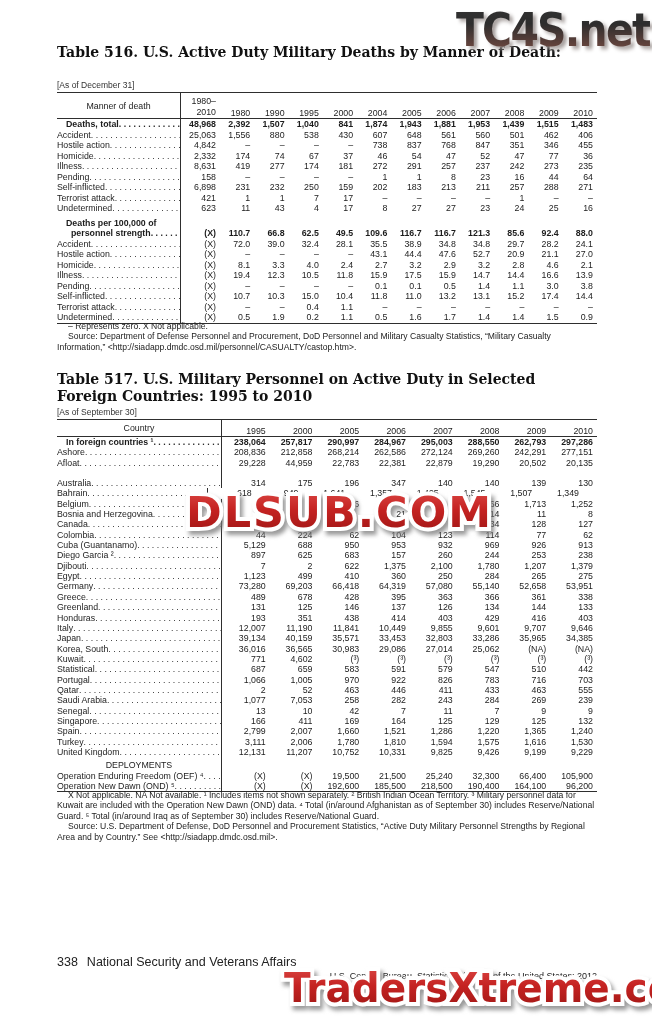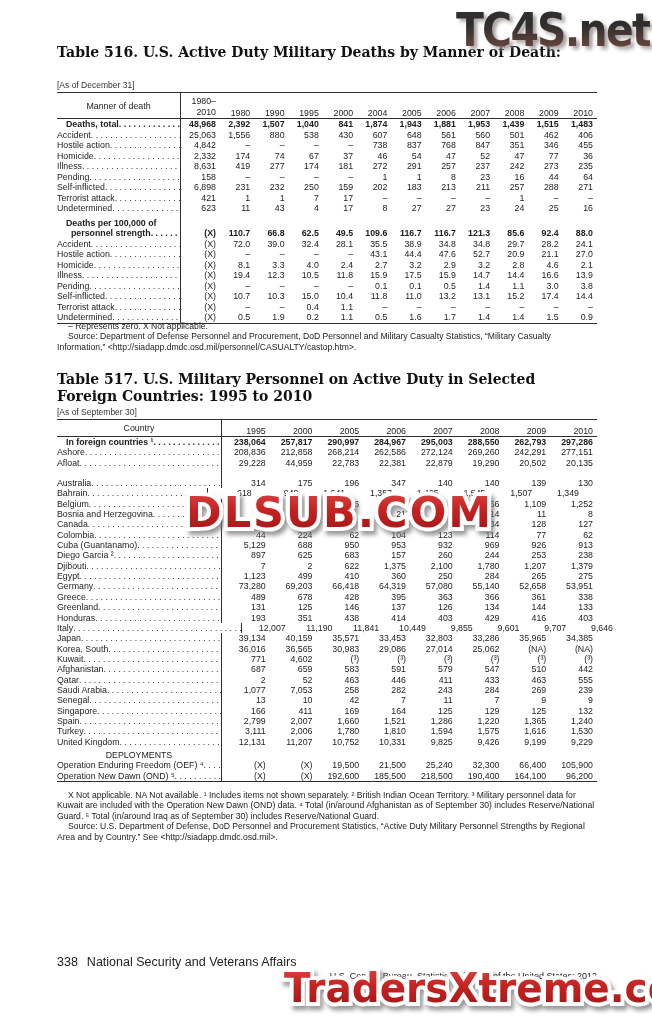--- a/index.html
+++ b/index.html
@@ -534,21 +534,21 @@
           <div class="lblcell" style="width: 165px;">
             <span class="lbl" style="padding-left: 0px;">Belgium</span>
             <span class="dots"></span>
           </div>
           <div class="val" style="width: 46.75px;"></div>
           <div class="val" style="width: 46.75px;"></div>
           <div class="val" style="width: 46.75px;">1,366</div>
           <div class="val" style="width: 46.75px;"></div>
           <div class="val" style="width: 46.75px;"></div>
           <div class="val" style="width: 46.75px;">1,266</div>
-          <div class="val" style="width: 46.75px;">1,109</div>
+          <div class="val" style="width: 46.75px;">1,713</div>
           <div class="val" style="width: 46.75px;">1,252</div>
         </div>
         <div class="trow" style="height: 10.35px; line-height: 10.35px;">
           <div class="lblcell" style="width: 165px;">
             <span class="lbl" style="padding-left: 0px;">Bosnia and Herzegovina</span>
             <span class="dots"></span>
           </div>
           <div class="val" style="width: 46.75px;"></div>
           <div class="val" style="width: 46.75px;"></div>
           <div class="val" style="width: 46.75px;"></div>
@@ -692,21 +692,21 @@
           <div class="val" style="width: 46.75px;">193</div>
           <div class="val" style="width: 46.75px;">351</div>
           <div class="val" style="width: 46.75px;">438</div>
           <div class="val" style="width: 46.75px;">414</div>
           <div class="val" style="width: 46.75px;">403</div>
           <div class="val" style="width: 46.75px;">429</div>
           <div class="val" style="width: 46.75px;">416</div>
           <div class="val" style="width: 46.75px;">403</div>
         </div>
         <div class="trow" style="height: 10.35px; line-height: 10.35px;">
-          <div class="lblcell" style="width: 185px;">
+          <div class="lblcell" style="width: 165px;">
             <span class="lbl" style="padding-left: 0px;">Italy</span>
             <span class="dots"></span>
           </div>
           <div class="val" style="width: 46.75px;">12,007</div>
           <div class="val" style="width: 46.75px;">11,190</div>
           <div class="val" style="width: 46.75px;">11,841</div>
           <div class="val" style="width: 46.75px;">10,449</div>
           <div class="val" style="width: 46.75px;">9,855</div>
           <div class="val" style="width: 46.75px;">9,601</div>
           <div class="val" style="width: 46.75px;">9,707</div>
@@ -749,34 +749,48 @@
           <div class="val" style="width: 46.75px;">4,602</div>
           <div class="val" style="width: 46.75px;">(³)</div>
           <div class="val" style="width: 46.75px;">(³)</div>
           <div class="val" style="width: 46.75px;">(³)</div>
           <div class="val" style="width: 46.75px;">(³)</div>
           <div class="val" style="width: 46.75px;">(³)</div>
           <div class="val" style="width: 46.75px;">(³)</div>
         </div>
         <div class="trow" style="height: 10.35px; line-height: 10.35px;">
           <div class="lblcell" style="width: 165px;">
-            <span class="lbl" style="padding-left: 0px;">Afghanistan</span>
+            <span class="lbl" style="padding-left: 0px;">Statistical</span>
             <span class="dots"></span>
           </div>
           <div class="val" style="width: 46.75px;">687</div>
           <div class="val" style="width: 46.75px;">659</div>
           <div class="val" style="width: 46.75px;">583</div>
           <div class="val" style="width: 46.75px;">591</div>
           <div class="val" style="width: 46.75px;">579</div>
           <div class="val" style="width: 46.75px;">547</div>
           <div class="val" style="width: 46.75px;">510</div>
           <div class="val" style="width: 46.75px;">442</div>
         </div>
         <div class="trow" style="height: 10.35px; line-height: 10.35px;">
           <div class="lblcell" style="width: 165px;">
+            <span class="lbl" style="padding-left: 0px;">Portugal</span>
+            <span class="dots"></span>
+          </div>
+          <div class="val" style="width: 46.75px;">1,066</div>
+          <div class="val" style="width: 46.75px;">1,005</div>
+          <div class="val" style="width: 46.75px;">970</div>
+          <div class="val" style="width: 46.75px;">922</div>
+          <div class="val" style="width: 46.75px;">826</div>
+          <div class="val" style="width: 46.75px;">783</div>
+          <div class="val" style="width: 46.75px;">716</div>
+          <div class="val" style="width: 46.75px;">703</div>
+        </div>
+        <div class="trow" style="height: 10.35px; line-height: 10.35px;">
+          <div class="lblcell" style="width: 165px;">
             <span class="lbl" style="padding-left: 0px;">Qatar</span>
             <span class="dots"></span>
           </div>
           <div class="val" style="width: 46.75px;">2</div>
           <div class="val" style="width: 46.75px;">52</div>
           <div class="val" style="width: 46.75px;">463</div>
           <div class="val" style="width: 46.75px;">446</div>
           <div class="val" style="width: 46.75px;">411</div>
           <div class="val" style="width: 46.75px;">433</div>
           <div class="val" style="width: 46.75px;">463</div>

